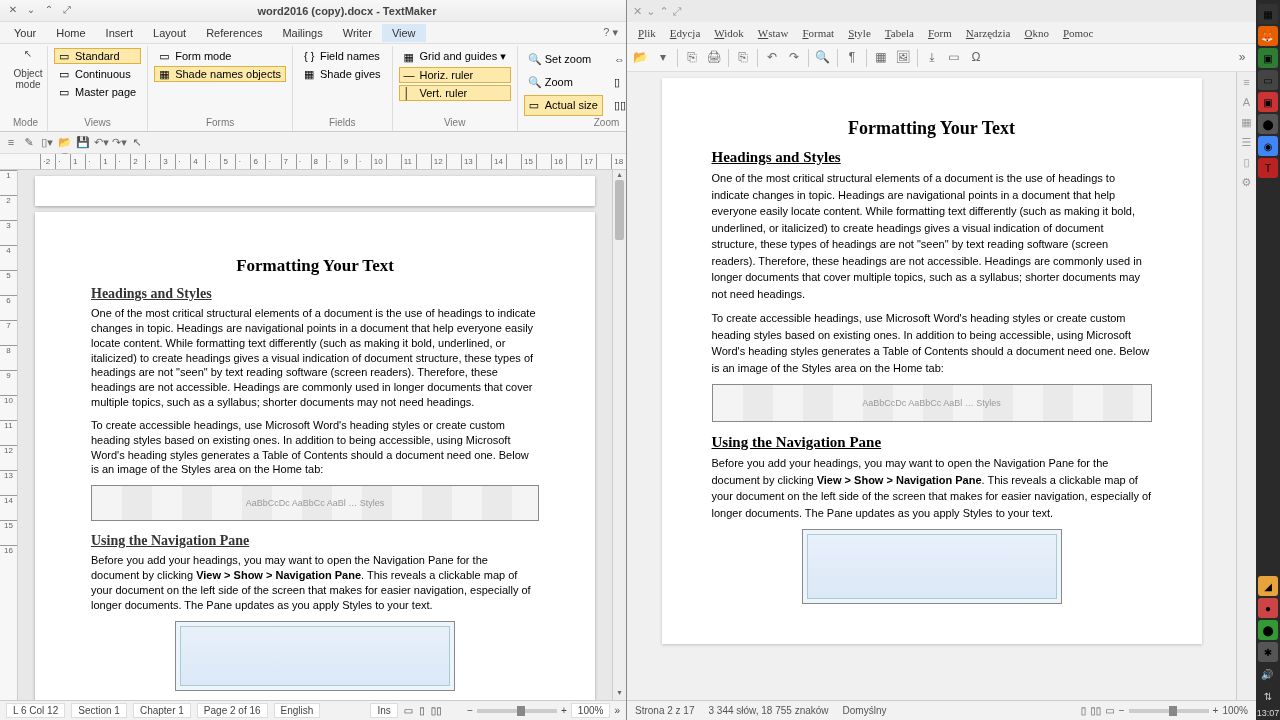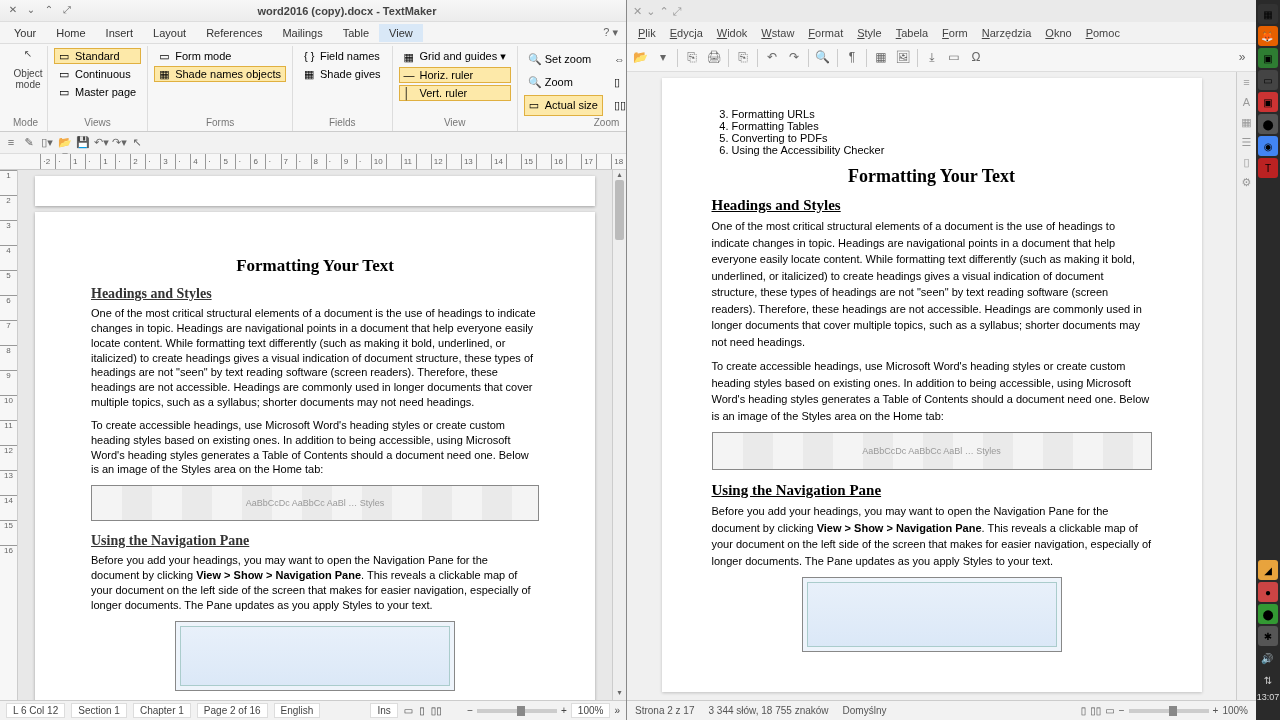--- a/index.html
+++ b/index.html
@@ -59,37 +59,37 @@
 .sbar .cell { border: 1px solid #ddd; padding: 1px 6px; background: #fff; }
 .sbar .zoom { margin-left: auto; display:flex; align-items:center; gap:4px; }
 .slider { width: 80px; height: 4px; background: #ccc; position: relative; }
 .slider .knob { position: absolute; left: 50%; top: -3px; width: 8px; height: 10px; background: #888; }
 
 
 .lo-title { height: 22px; background: #eaeaea; display: flex; align-items: center; padding: 0 6px; font-size: 11px; color: #999; }
 .lo-title .wbtns { display:flex; gap:4px; }
 .lo-title .ttxt { flex:1; text-align:center; }
 .lo-menu { height: 22px; background: #f2f2f2; display: flex; align-items: center; padding: 0 4px; border-bottom: 1px solid #ddd; font-size: 11px; color: #444; }
-.lo-menu .m { padding: 3px 7px; }
+.lo-menu .m { padding: 3px 7px; font-family: Liberation Serif, serif; }
 .lo-menu .m u { text-decoration: underline; }
 .lo-tb { height: 28px; background: #f6f6f6; border-bottom: 1px solid #ddd; display: flex; align-items: center; padding: 0 6px; gap: 6px; }
 .lo-tb .ic { width: 16px; height: 16px; color: #666; font-size: 12px; text-align:center; }
 .lo-tb .sep { width:1px; height:18px; background:#ccc; }
 .lo-doc { flex:1; background: #f0f0f0; display:flex; overflow:hidden; }
 .lo-page { background:#fff; margin: 6px auto; width: 540px; box-shadow: 0 1px 3px rgba(0,0,0,.2); padding: 30px 50px; font-family: Verdana, sans-serif; }
 .lo-page ol { margin-left: 20px; margin-bottom: 10px; font-size: 11px; }
 .lo-page h2 { font-family: Georgia,serif; font-weight:bold; font-size:18px; text-align:center; margin: 10px 0; }
 .lo-page h3 { font-family: Georgia,serif; font-weight:bold; font-size:15px; text-decoration:underline; margin: 8px 0 4px 0; }
 .lo-page p { font-size: 11px; line-height:1.5; margin-bottom:8px; }
 .lo-sidebar { width: 20px; background:#eee; border-left:1px solid #ccc; display:flex; flex-direction:column; align-items:center; padding-top:4px; gap:6px; }
 .lo-sidebar .sic { width:14px; height:14px; color:#999; font-size:11px; text-align:center; }
 .lo-status { height:20px; background:#f2f2f2; border-top:1px solid #ccc; display:flex; align-items:center; font-size:10px; color:#555; padding:0 8px; gap:14px; }
 .lo-status .zoom { margin-left:auto; display:flex; align-items:center; gap:4px; }
 
-.clock { color:#ddd; font-size:9px; text-align:center; margin-top:auto; padding-bottom:18px; }
+.clock { color:#ddd; font-size:9px; text-align:center; margin-top:auto; padding-bottom:2px; }
 .scrollbar-v { width:14px; background:#eee; border-left:1px solid #ccc; position:relative; }
 .scrollbar-v .thumb { position:absolute; left:2px; right:2px; top:10px; height:60px; background:#bbb; border-radius:2px;}
 .scrollbar-v .arr { position:absolute; left:0; right:0; height:12px; text-align:center; font-size:8px; color:#666; }
 .imgph2 .ribim { position:absolute; inset:4px; background:linear-gradient(#e8f0fa,#dbe8f7); border:1px solid #acc; }
 </style>
 </head>
 <body>
 
 <div class="split">
 
@@ -103,21 +103,21 @@
       </div>
       <span class="ttxt">word2016 (copy).docx - TextMaker</span>
     </div>
     <div class="tm-menu">
       <span class="m">Your</span>
       <span class="m">Home</span>
       <span class="m">Insert</span>
       <span class="m">Layout</span>
       <span class="m">References</span>
       <span class="m">Mailings</span>
-      <span class="m">Table</span>
+      <span class="m">Writer</span>
       <span class="m sel">View</span>
       <span class="drop">? ▾</span>
     </div>
     <div class="ribbon">
       <div class="rgroup" style="width:44px">
         <div class="bigmode">
           <span class="ic">↖</span>
           <span>Object mode</span>
         </div>
         <div class="gtitle">Mode</div>
@@ -383,26 +383,20 @@
       <span class="ic">🖼</span>
       <span class="sep"></span>
       <span class="ic">⤓</span>
       <span class="ic">▭</span>
       <span class="ic">Ω</span>
       <span style="margin-left:auto" class="ic">»</span>
     </div>
     <div class="lo-doc">
       <div style="flex:1;overflow:auto">
         <div class="lo-page">
-          <ol start="3" id="lo-list">
-              <li>Formatting URLs</li>
-              <li>Formatting Tables</li>
-              <li>Converting to PDFs</li>
-              <li>Using the Accessibility Checker</li>
-            </ol>
           <h2>Formatting Your Text</h2>
           <h3>Headings and Styles</h3>
           <p>One of the most critical structural elements of a document is the use of headings to indicate changes in topic. Headings are navigational points in a document that help everyone easily locate content. While formatting text differently (such as making it bold, underlined, or italicized) to create headings gives a visual indication of document structure, these types of headings are not "seen" by text reading software (screen readers). Therefore, these headings are not accessible. Headings are commonly used in longer documents that cover multiple topics, such as a syllabus; shorter documents may not need headings.</p>
           <p>To create accessible headings, use Microsoft Word's heading styles or create custom heading styles based on existing ones. In addition to being accessible, using Microsoft Word's heading styles generates a Table of Contents should a document need one.  Below is an image of the Styles area on the Home tab:</p>
           <div class="imgph" style="height:38px">AaBbCcDc  AaBbCc  AaBl  …  Styles</div>
           <h3>Using the Navigation Pane</h3>
           <p><span>Before you add your headings, you may want to open the Navigation Pane for the document by clicking </span><b>View &gt; Show &gt; Navigation Pane</b><span>. This reveals a clickable map of your document on the left side of the screen that makes for easier navigation, especially of longer documents. The Pane updates as you apply Styles to your text.</span></p>
           <div class="imgph2" style="width:260px;height:75px">
               <div class="ribim"></div>
             </div>

